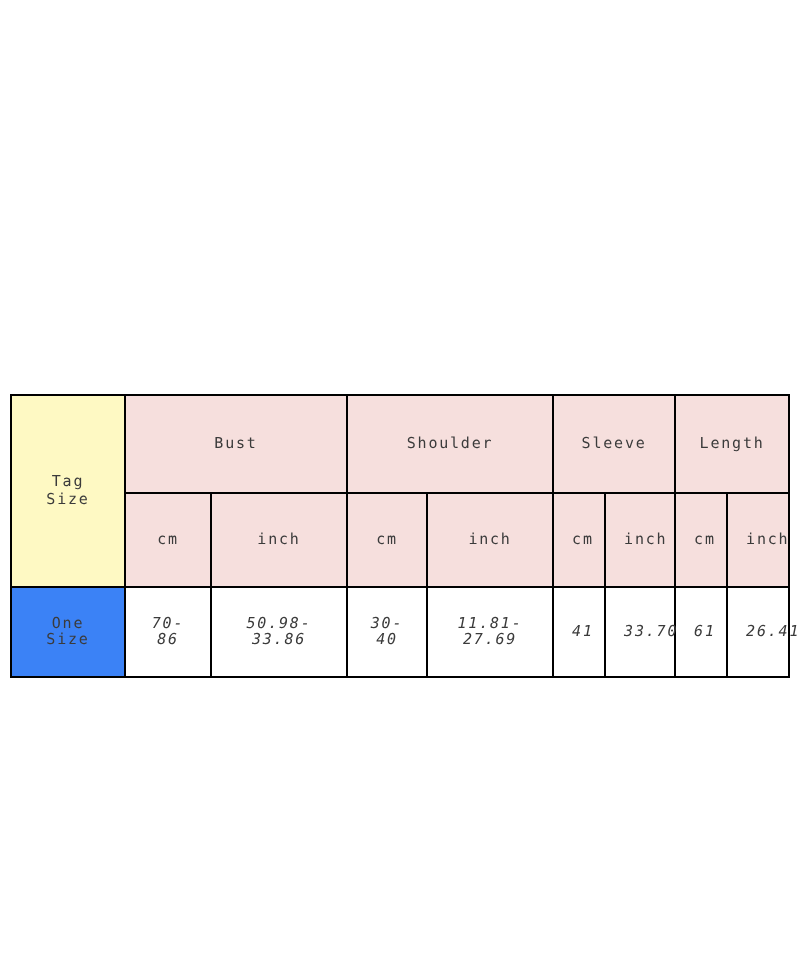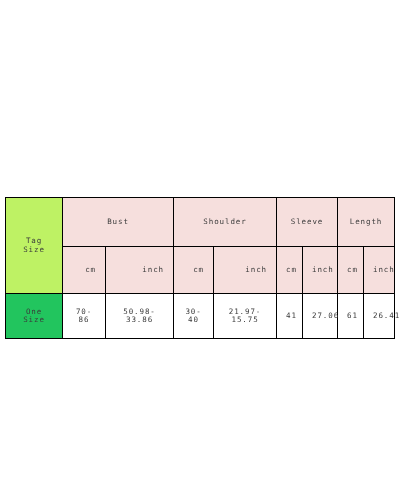--- a/index.html
+++ b/index.html
@@ -34,38 +34,39 @@
     vertical-align: middle;
     color: #3b3b3b;
     font-size: 7.5px;
     letter-spacing: 0.9px;
     padding: 9px;
     line-height: 1.1;
   }
 
   
   td.tag-size-cell {
-    background: #bef264;
+    background: #fef9c3;
   }
   td.one-size-cell {
-    background: #22c55e;
+    background: #3b82f6;
   }
   td.group-head,
   td.unit-head {
     background: #f6dfdd;
   }
   td.value-cell {
     background: #ffffff;
     font-size: 8.5px;
     letter-spacing: 0.5px;
+    font-style: italic;
   }
 
   
   tr.row-group-head td { height: 30px; }
-  tr.row-unit-head td  { height: 28px; text-align: right; }
+  tr.row-unit-head td  { height: 28px; }
   tr.row-values td     { height: 26px; }
 
   
   .col-tagsize     { width: 57px; }
   .col-bust-cm     { width: 43px; }
   .col-bust-inch   { width: 68px; }
   .col-sh-cm       { width: 40px; }
   .col-sh-inch     { width: 63px; }
   .col-sl-cm       { width: 26px; }
   .col-sl-inch     { width: 35px; }
@@ -104,21 +105,21 @@
         <td class="unit-head">cm</td>
         <td class="unit-head">inch</td>
         <td class="unit-head">cm</td>
         <td class="unit-head">inch</td>
       </tr>
       <tr class="row-values">
         <td class="one-size-cell">One Size</td>
         <td class="value-cell">70-86</td>
         <td class="value-cell">50.98-33.86</td>
         <td class="value-cell">30-40</td>
-        <td class="value-cell">21.97-15.75</td>
+        <td class="value-cell">11.81-27.69</td>
         <td class="value-cell">41</td>
-        <td class="value-cell">27.06</td>
+        <td class="value-cell">33.70</td>
         <td class="value-cell">61</td>
         <td class="value-cell">26.41</td>
       </tr>
     </tbody>
   </table>
 </div>
 
 </body></html>

